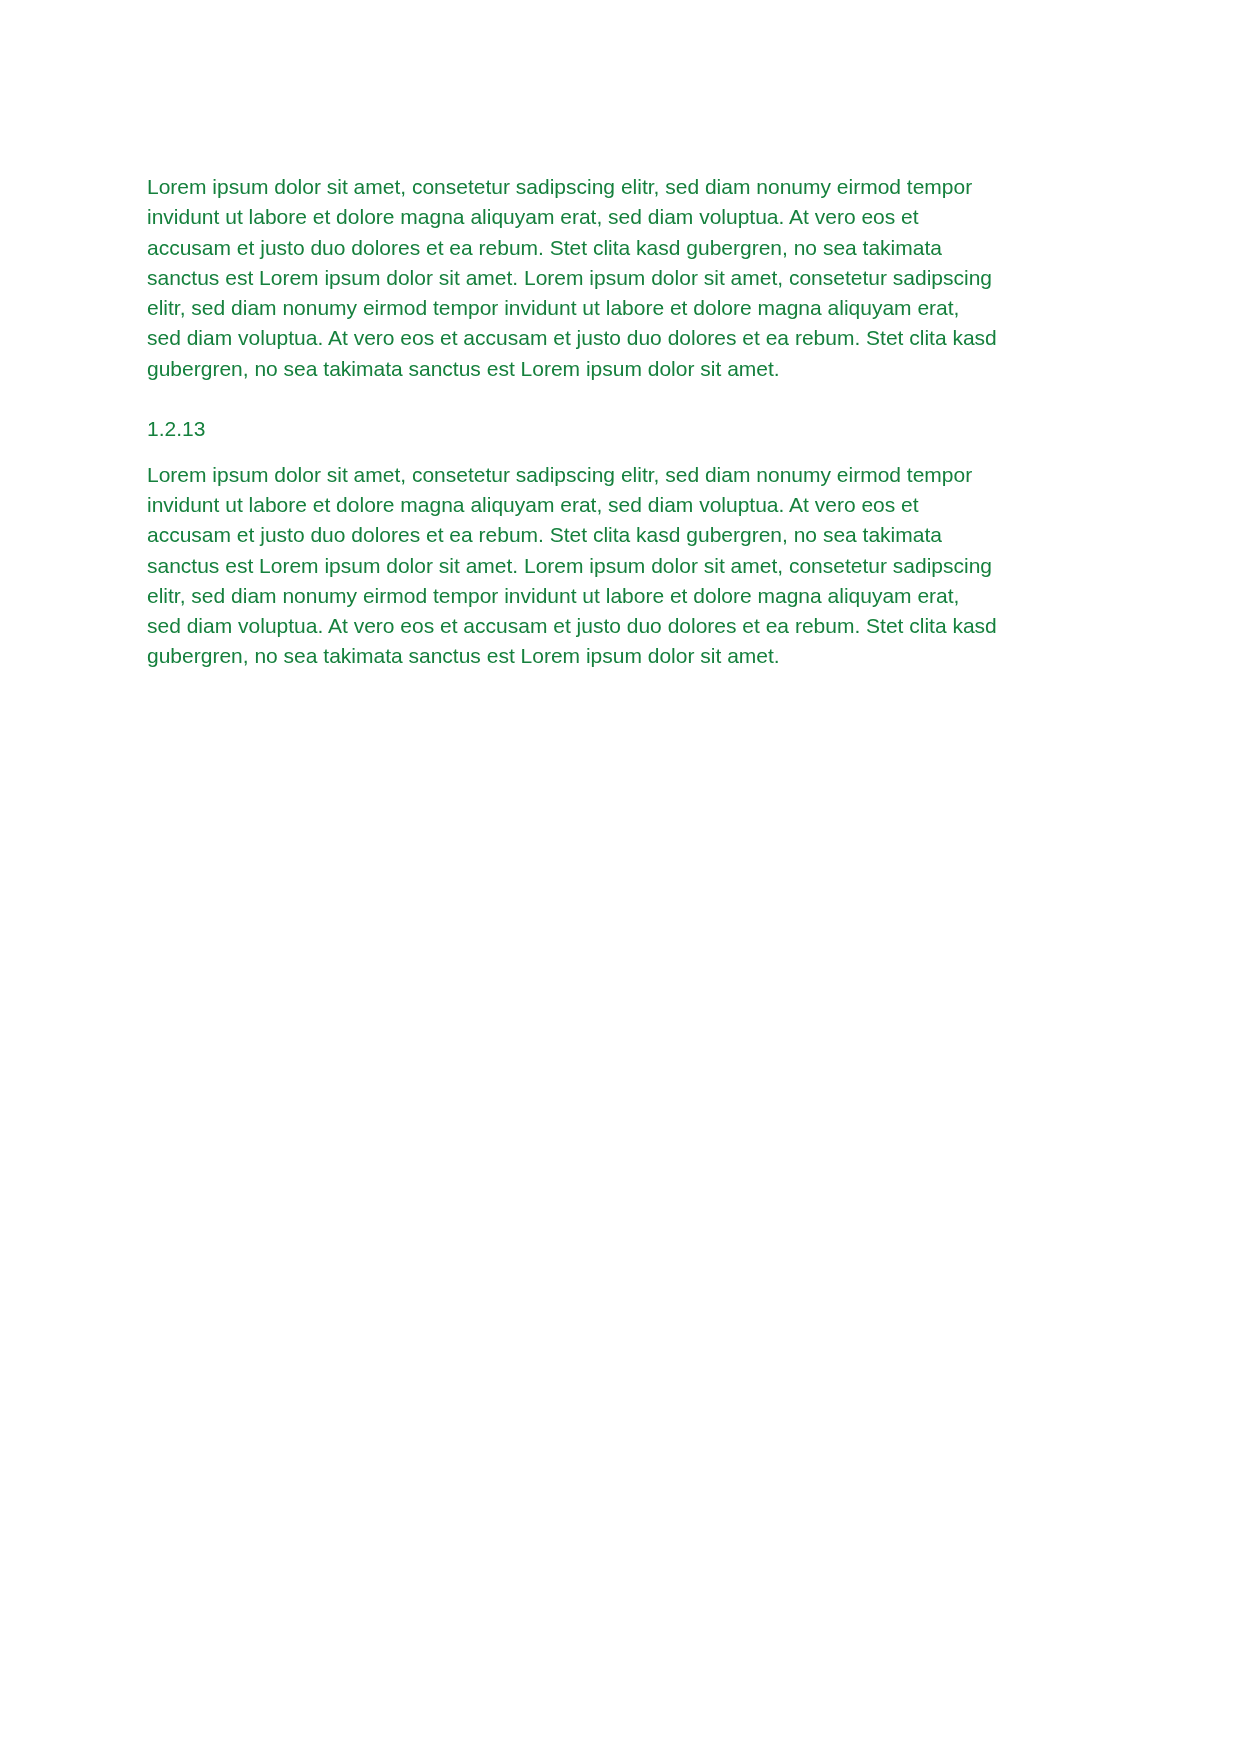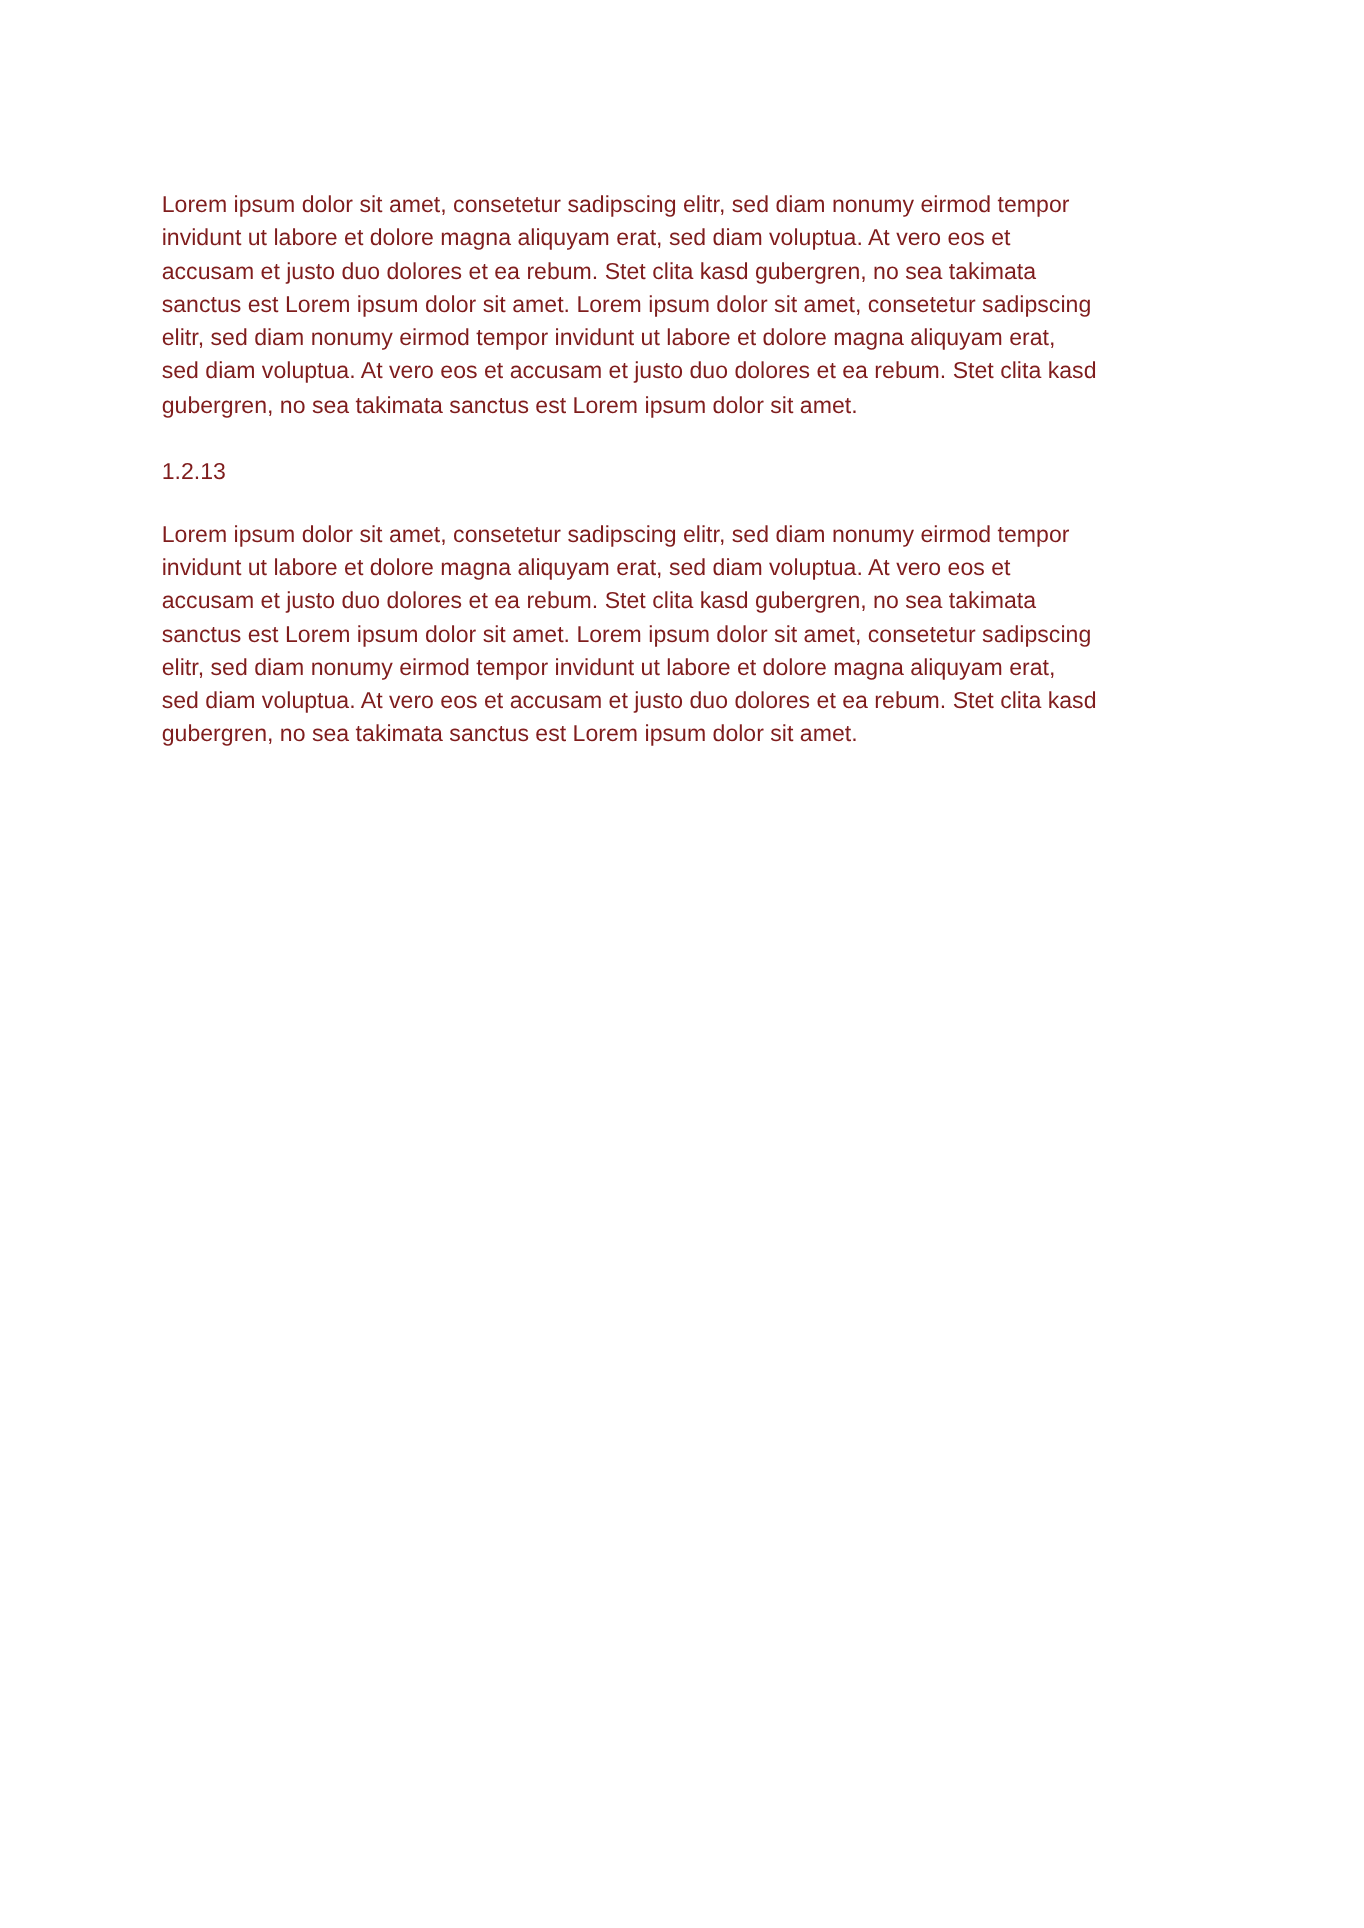--- a/index.html
+++ b/index.html
@@ -14,31 +14,31 @@
   }
   .page {
     box-sizing: border-box;
     width: 1240px;
     height: 1399px;
     background: #ffffff;
     padding: 172px 90px 0 147px;
     font-family: "Liberation Sans", sans-serif;
     font-size: 21px;
     line-height: 30.3px;
-    color: #7f1d1d;
+    color: #15803d;
   }
   .paragraph {
     margin: 0;
   }
   .text-line {
     white-space: nowrap;
   }
   .section-number {
     margin-top: 30.3px;
-    margin-bottom: 27px;
+    margin-bottom: 15px;
     white-space: nowrap;
   }
 </style>
 </head>
 <body>
 
 <div class="page">
 
   <div class="paragraph">
     <div class="text-line">Lorem ipsum dolor sit amet, consetetur sadipscing elitr, sed diam nonumy eirmod tempor</div>

